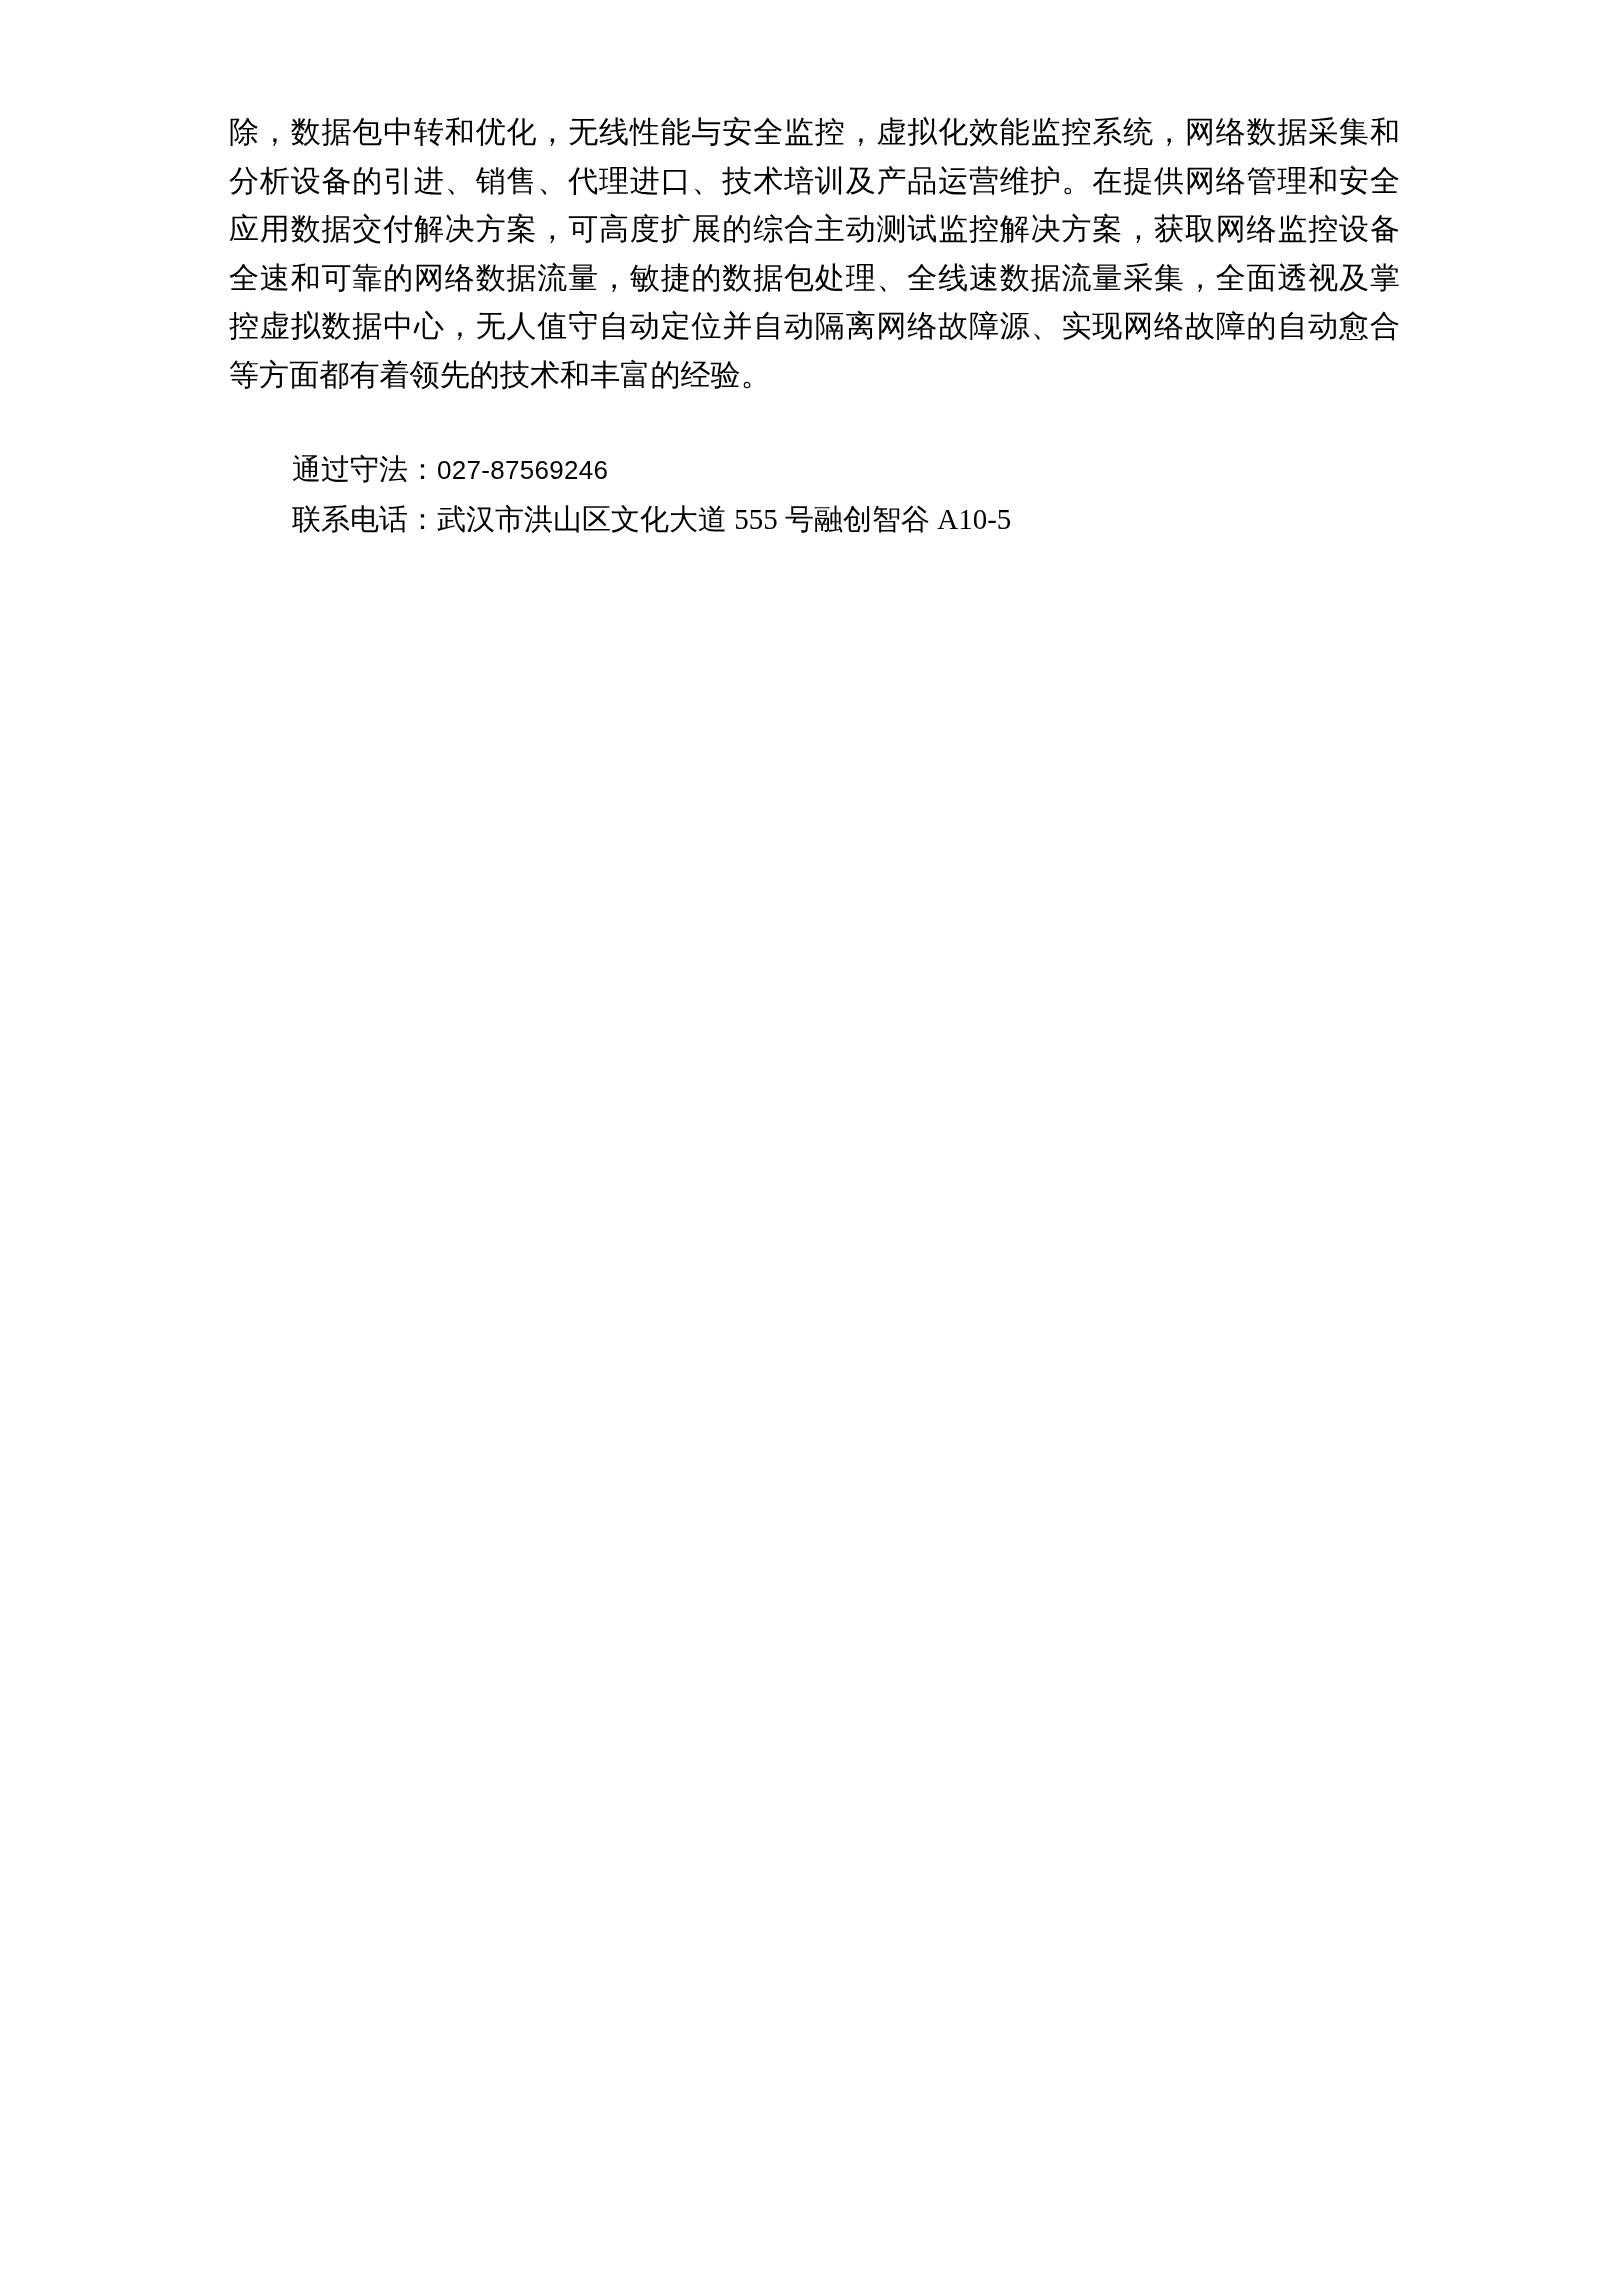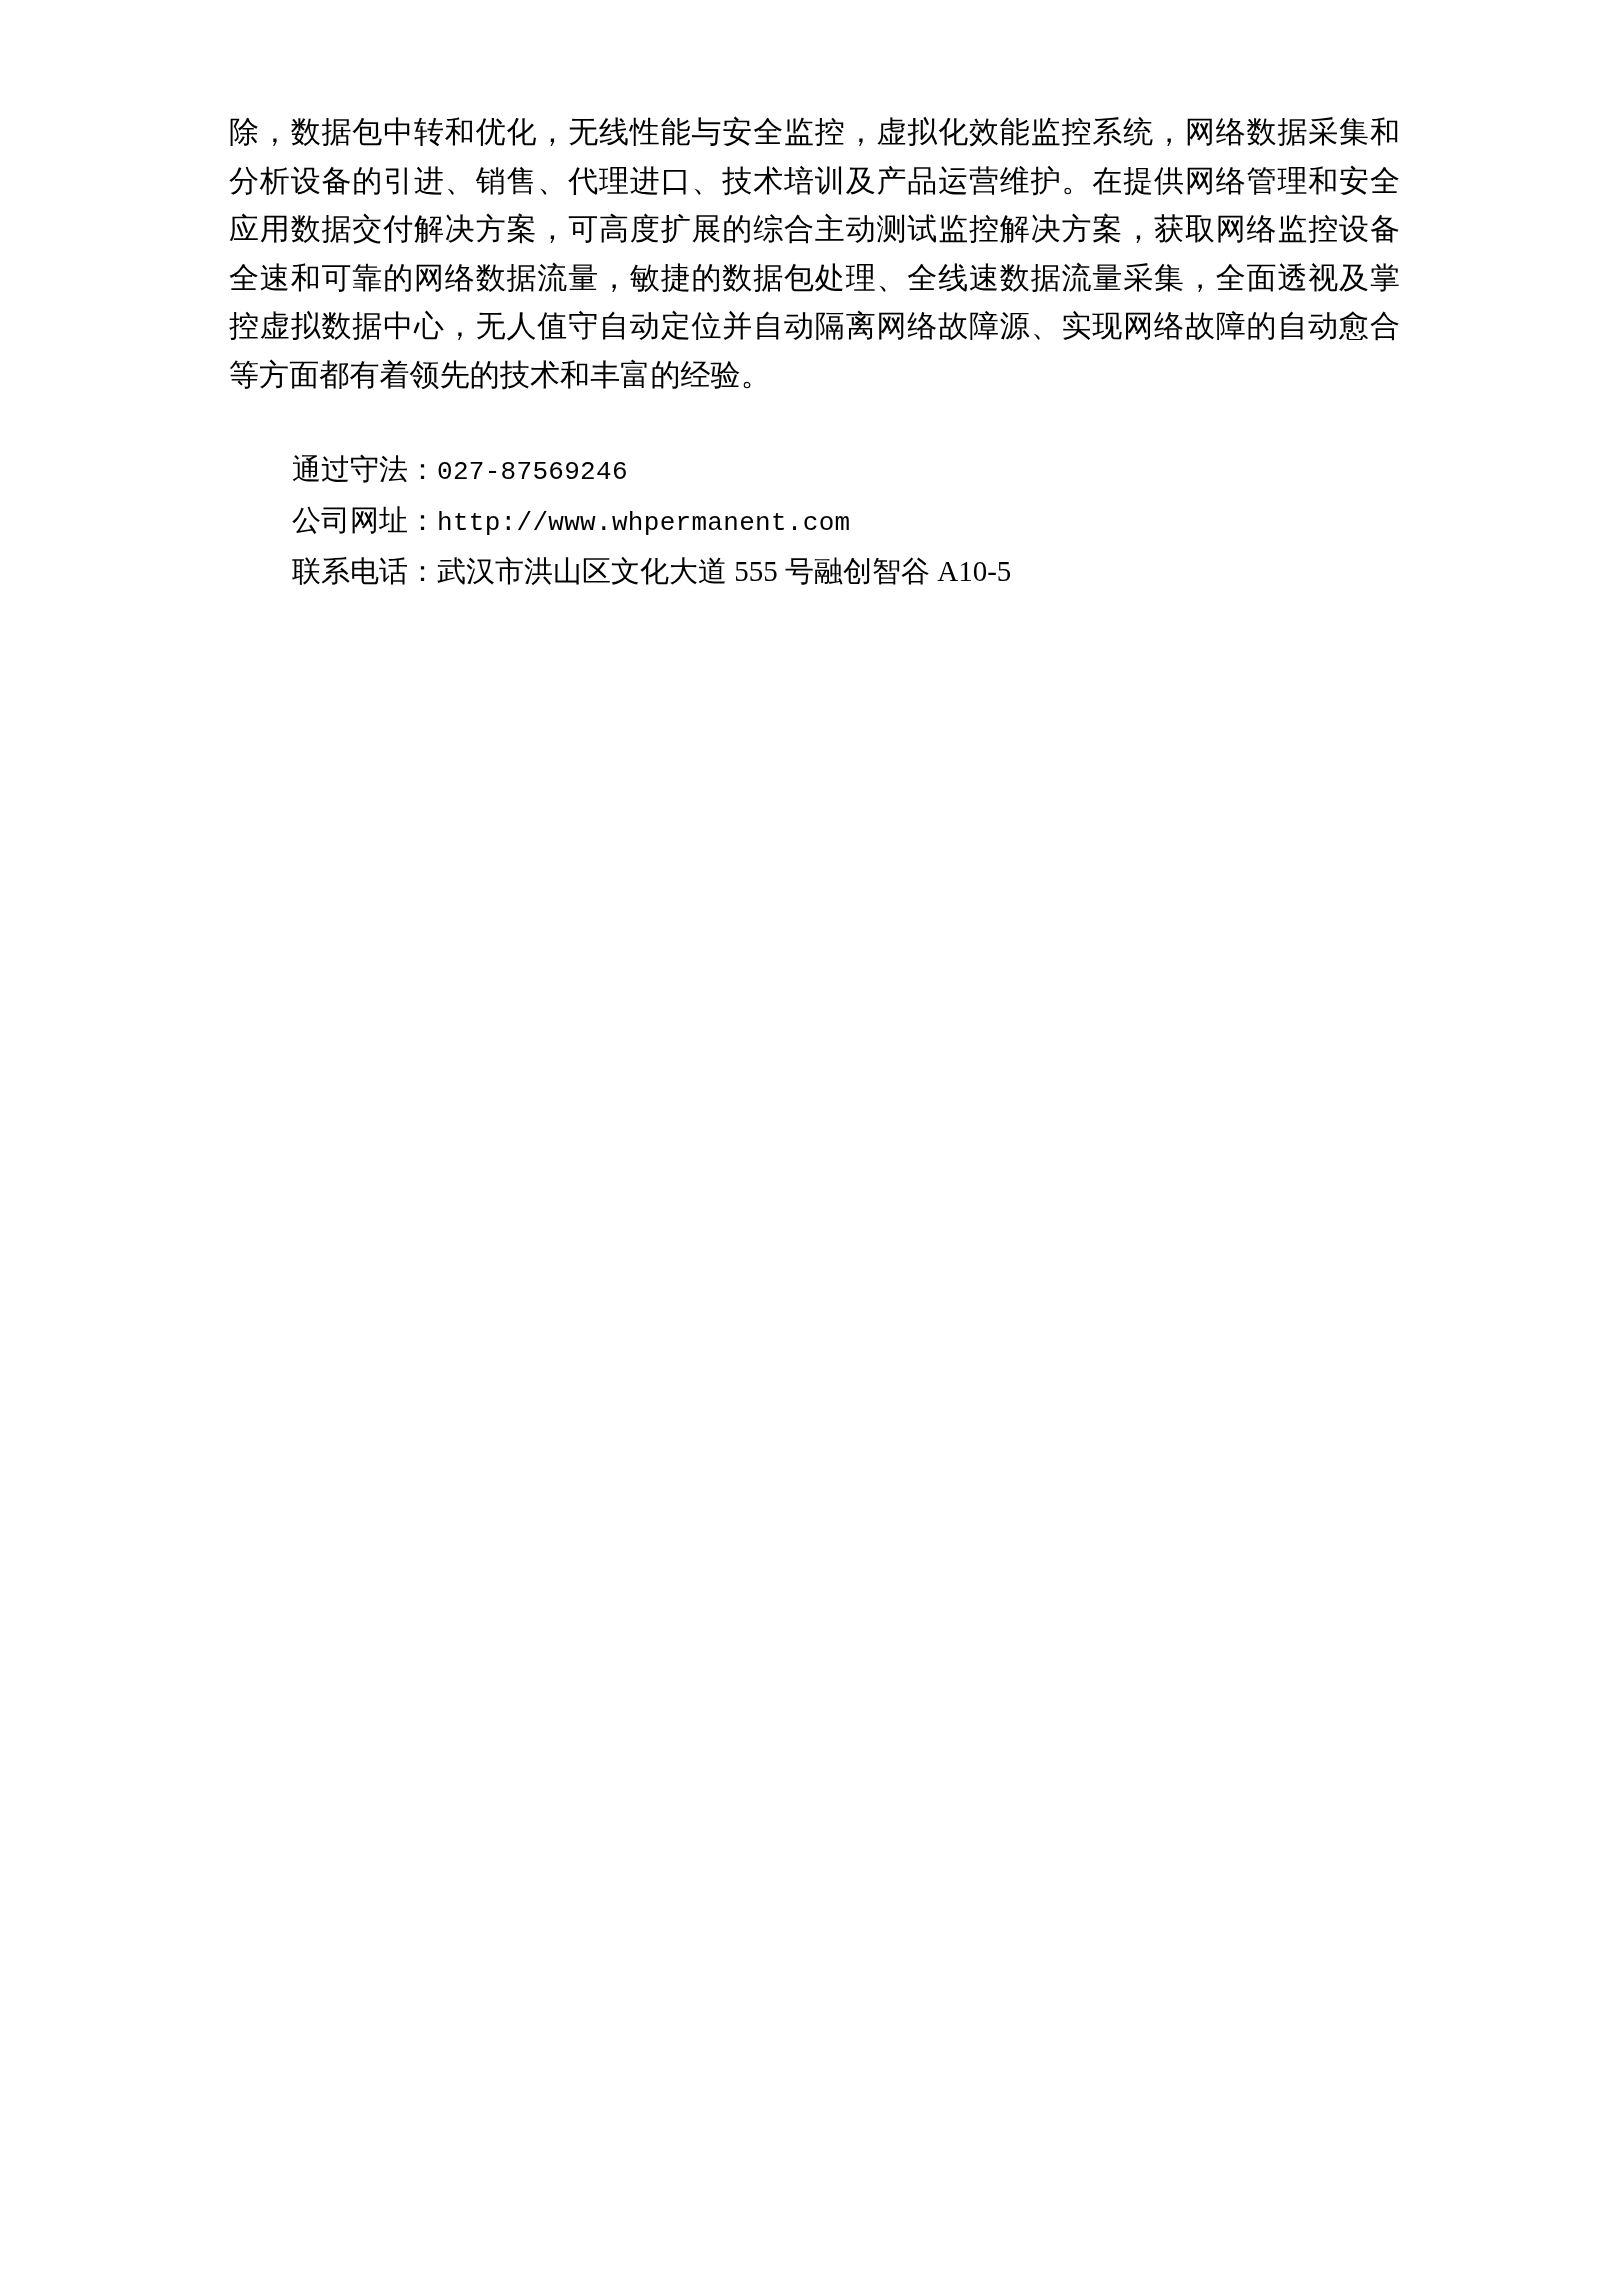--- a/index.html
+++ b/index.html
@@ -38,41 +38,38 @@
   .contact-block {
     margin-top: 44px;
     padding-left: 63px;
   }
   .contact-line {
     font-size: 29px;
     line-height: 1.73;
     white-space: nowrap;
   }
   .mono {
-    font-family: Liberation Mono, monospace;
+    font-family: Liberation Sans, sans-serif;
     font-size: 26px;
     letter-spacing: 0.3px;
   }
 </style>
 </head>
 <body>
 
 <div class="page">
   <div class="doc-body">
 
     <p class="para">除，数据包中转和优化，无线性能与安全监控，虚拟化效能监控系统，网络数据采集和分析设备的引进、销售、代理进口、技术培训及产品运营维护。在提供网络管理和安全应用数据交付解决方案，可高度扩展的综合主动测试监控解决方案，获取网络监控设备全速和可靠的网络数据流量，敏捷的数据包处理、全线速数据流量采集，全面透视及掌控虚拟数据中心，无人值守自动定位并自动隔离网络故障源、实现网络故障的自动愈合等方面都有着领先的技术和丰富的经验。</p>
 
 
     <div class="contact-block">
       <div class="contact-line">
         <span>通过守法：</span><span class="mono">027-87569246</span>
       </div>
       <div class="contact-line">
-        <span>公司网址：</span><span class="mono">http://www.whpermanent.com</span>
-      </div>
-      <div class="contact-line">
         <span>联系电话：</span><span>武汉市洪山区文化大道 555 号融创智谷 A10-5</span>
       </div>
     </div>
 
   </div>
 </div>
 
 
 </body></html>

